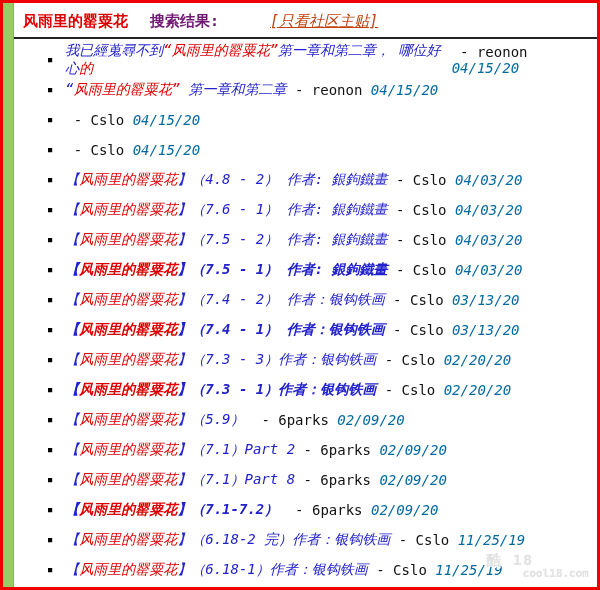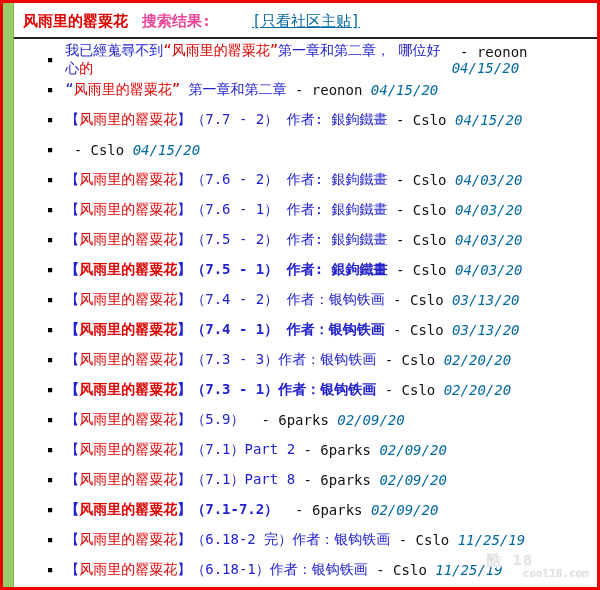--- a/index.html
+++ b/index.html
@@ -12,32 +12,32 @@
   .strip{
     position:absolute;left:0;top:0;bottom:0;width:10px;
     background:#99cc66;border-right:1px solid #86b353;
   }
   .content{position:absolute;left:11px;top:0;right:0;bottom:0;overflow:hidden;}
   .header{
     padding:9px 6px 6px 9px;font-size:15px;font-weight:bold;
     border-bottom:2px solid #222;white-space:nowrap;
   }
   .header .kw{color:#dd0000;}
-  .header .label{color:#ec4899;margin-left:5px;}
+  .header .label{color:#701a75;margin-left:13px;}
   .header .filter{
-    color:#0369a1;margin-left:32px;font-weight:normal;
-    text-decoration:underline;cursor:pointer;
+    color:#c2410c;margin-left:42px;font-weight:normal;
+    text-decoration:underline;cursor:pointer;font-style:italic;
   }
   ul.results{list-style:none;margin:6px 0 0 0;padding:0;}
   ul.results li{
     height:30px;display:flex;align-items:center;
     font-size:14px;padding-left:34px;white-space:nowrap;
   }
   .bullet{color:#000;font-size:7px;margin-right:13px;flex:none;line-height:1;}
-  .row-link{cursor:pointer;}
+  .row-link{cursor:pointer;font-style:italic;}
   .row-link span,.row-meta span{white-space:pre-wrap;}
   .c-blue{color:#2222cc;}
   .c-red{color:#dd0000;}
   .c-black{color:#111;}
   .c-date{color:#0369a1;font-style:italic;}
   li.bold .c-blue,li.bold .c-red{font-weight:bold;}
   .watermark{
     position:absolute;right:8px;bottom:6px;text-align:left;
     color:#e3e3e3;font-weight:bold;line-height:1.15;
     text-shadow:1px 1px 0 #fff,0 0 1px #c9c9c9;user-select:none;
@@ -62,30 +62,29 @@
           <span class="row-link"><span class="c-blue">我已經蒐尋不到</span><span class="c-red">“风雨里的罂粟花”</span><span class="c-blue">第一章和第二章， 哪位好心</span><span class="c-red">的</span></span>
           <span class="row-meta"><span class="c-black"> - reonon </span><span class="c-date">04/15/20</span></span>
         </li>
         <li>
           <span class="bullet">■</span>
           <span class="row-link"><span class="c-blue">“</span><span class="c-red">风雨里的罂粟花”</span><span class="c-blue"> 第一章和第二章</span></span>
           <span class="row-meta"><span class="c-black"> - reonon </span><span class="c-date">04/15/20</span></span>
         </li>
         <li>
           <span class="bullet">■</span>
-          <span class="row-link"><span class="c-blue">【</span><span class="c-red">风雨里的罂粟花</span><span class="c-blue">】（7.7 - 2） 作者: 銀鉤鐵畫</span></span>
           <span class="row-meta"><span class="c-black"> - Cslo </span><span class="c-date">04/15/20</span></span>
         </li>
         <li class="bold">
           <span class="bullet">■</span>
           <span class="row-meta"><span class="c-black"> - Cslo </span><span class="c-date">04/15/20</span></span>
         </li>
         <li>
           <span class="bullet">■</span>
-          <span class="row-link"><span class="c-blue">【</span><span class="c-red">风雨里的罂粟花</span><span class="c-blue">】（7.6 - 2） 作者: 銀鉤鐵畫</span></span>
+          <span class="row-link"><span class="c-blue">【</span><span class="c-red">风雨里的罂粟花</span><span class="c-blue">】（4.8 - 2） 作者: 銀鉤鐵畫</span></span>
           <span class="row-meta"><span class="c-black"> - Cslo </span><span class="c-date">04/03/20</span></span>
         </li>
         <li>
           <span class="bullet">■</span>
           <span class="row-link"><span class="c-blue">【</span><span class="c-red">风雨里的罂粟花</span><span class="c-blue">】（7.6 - 1） 作者: 銀鉤鐵畫</span></span>
           <span class="row-meta"><span class="c-black"> - Cslo </span><span class="c-date">04/03/20</span></span>
         </li>
         <li>
           <span class="bullet">■</span>
           <span class="row-link"><span class="c-blue">【</span><span class="c-red">风雨里的罂粟花</span><span class="c-blue">】（7.5 - 2） 作者: 銀鉤鐵畫</span></span>

